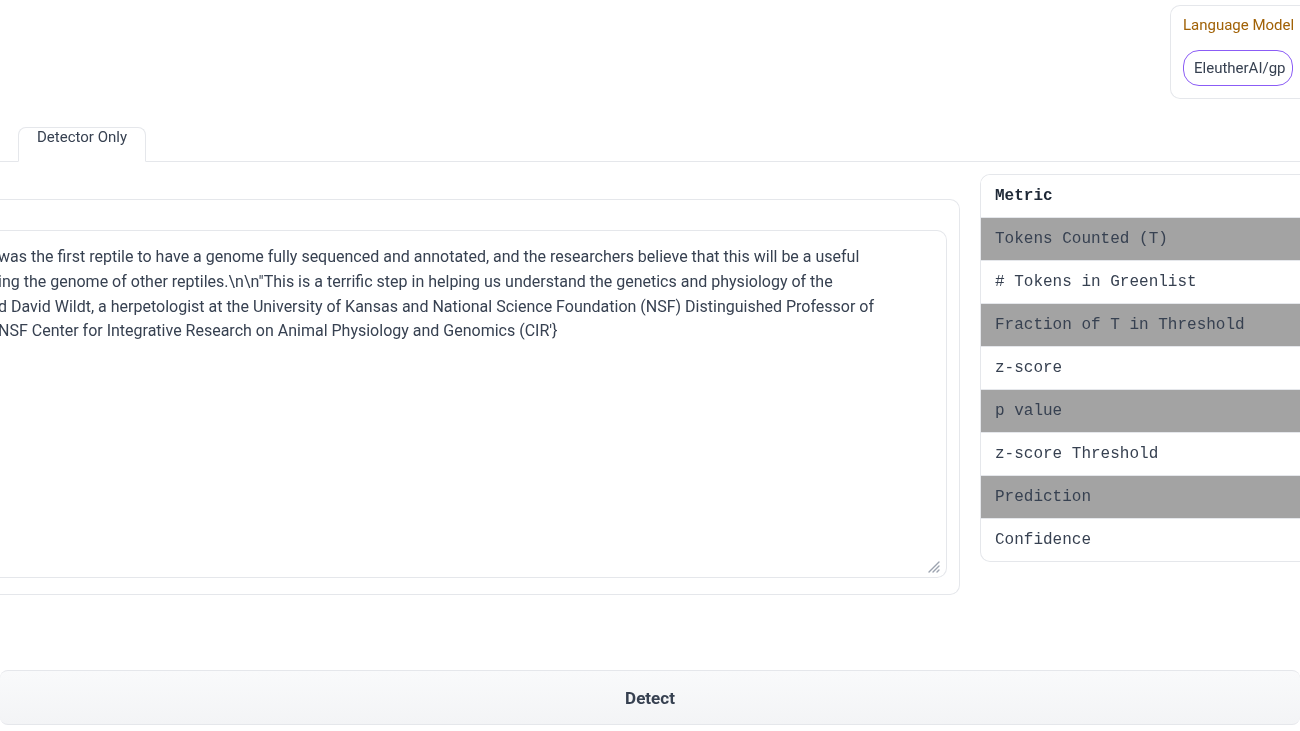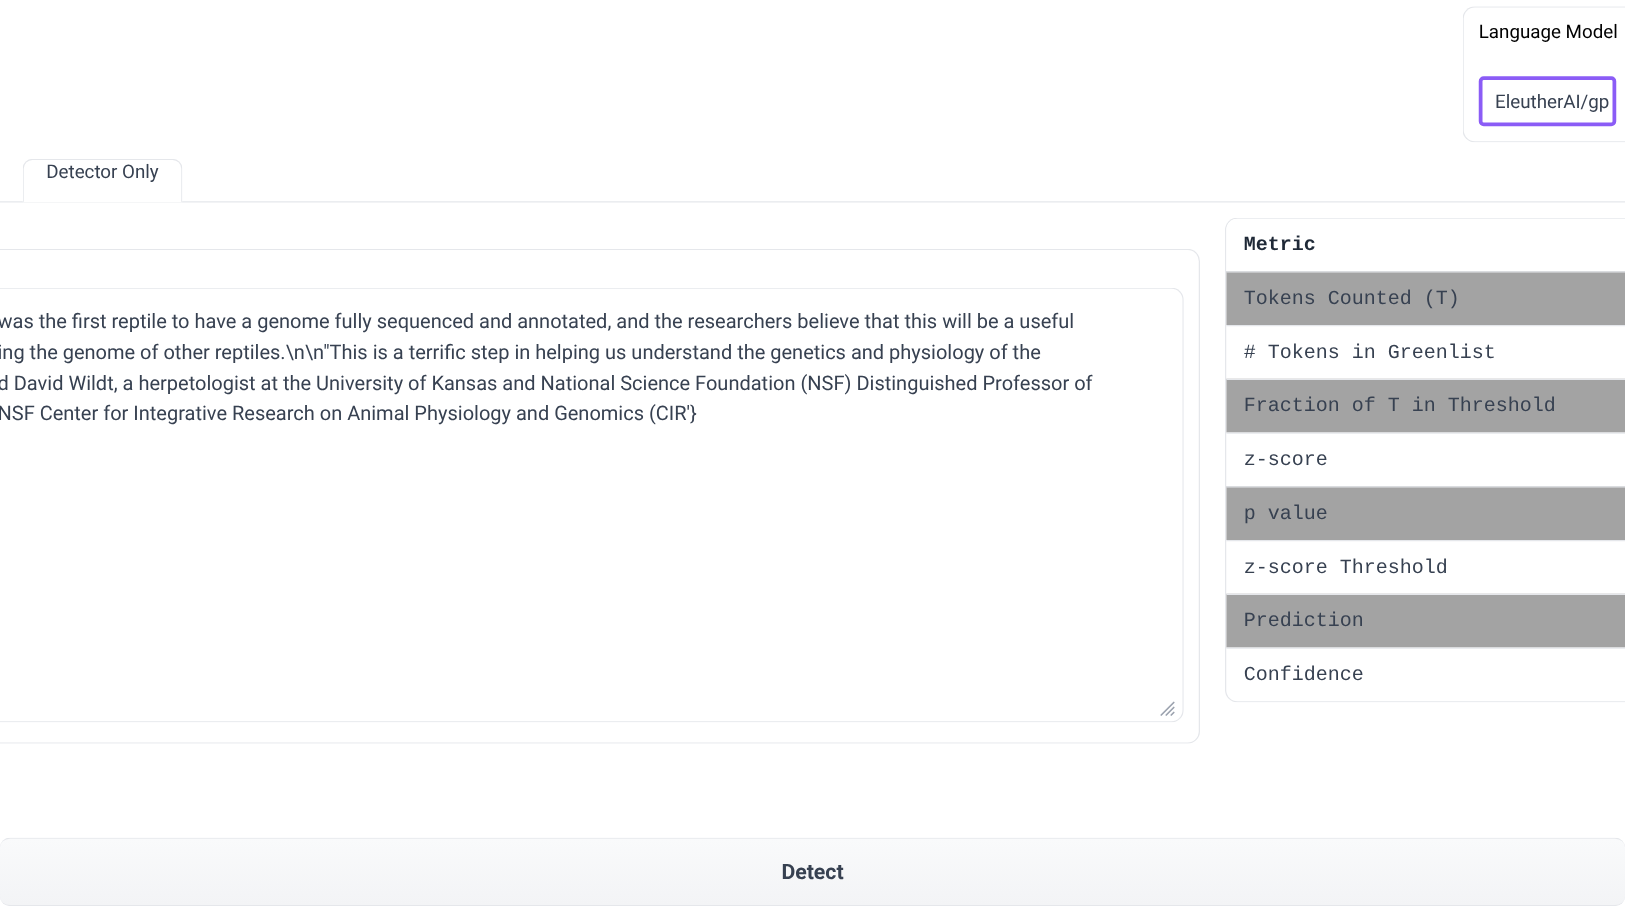--- a/index.html
+++ b/index.html
@@ -21,27 +21,27 @@
     right: -5px;
     width: 135px;
     border: 1px solid #e5e7eb;
     border-right: none;
     border-radius: 10px 0 0 10px;
     padding: 10px 12px 12px 12px;
     background: #fff;
   }
   .model-box .label {
     font-size: 15px;
-    color: #000000;
-    margin-bottom: 27px;
+    color: #a16207;
+    margin-bottom: 16px;
     white-space: nowrap;
   }
   .model-box .select {
-    border: 3px solid #8b5cf6;
-    border-radius: 4px;
+    border: 1px solid #8b5cf6;
+    border-radius: 16px;
     background: #fff;
     padding: 8px 10px;
     font-size: 15px;
     color: #374151;
     white-space: nowrap;
     overflow: hidden;
   }
 
   
   .tabs-wrap {

